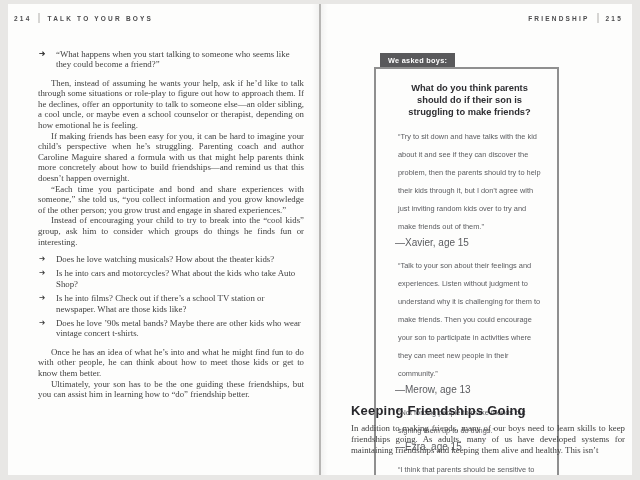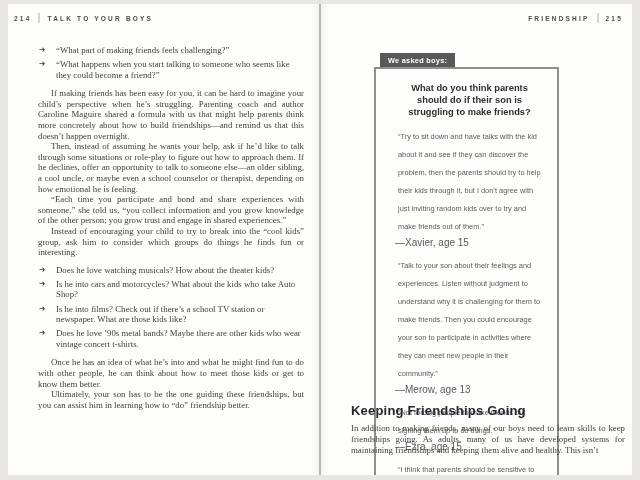--- a/index.html
+++ b/index.html
@@ -128,30 +128,29 @@
       <div class="phead l">
         <span>214</span>
         <span class="hrule"></span>
         <span>TALK TO YOUR BOYS</span>
       </div>
 
       <div class="lbody">
         <div class="bullets top">
           <div class="bullet">
             <span class="arr">➔</span>
-            <span>“What part of making friends feels challenging?”</span>
           </div>
           <div class="bullet">
             <span class="arr">➔</span>
             <span>“What happens when you start talking to someone who seems like they could become a friend?”</span>
           </div>
         </div>
 
+        <p class="para">Then, instead of assuming he wants your help, ask if he’d like to talk through some situations or role-play to figure out how to approach them. If he declines, offer an opportunity to talk to someone else—an older sibling, a cool uncle, or maybe even a school counselor or therapist, depending on how emotional he is feeling.</p>
         <p class="para">If making friends has been easy for you, it can be hard to imagine your child’s perspective when he’s struggling. Parenting coach and author Caroline Maguire shared a formula with us that might help parents think more concretely about how to build friendships—and remind us that this doesn’t happen overnight.</p>
-        <p class="para">Then, instead of assuming he wants your help, ask if he’d like to talk through some situations or role-play to figure out how to approach them. If he declines, offer an opportunity to talk to someone else—an older sibling, a cool uncle, or maybe even a school counselor or therapist, depending on how emotional he is feeling.</p>
         <p class="para">“Each time you participate and bond and share experiences with someone,” she told us, “you collect information and you grow knowledge of the other person; you grow trust and engage in shared experiences.”</p>
         <p class="para">Instead of encouraging your child to try to break into the “cool kids” group, ask him to consider which groups do things he finds fun or interesting.</p>
 
         <div class="bullets mid">
           <div class="bullet">
             <span class="arr">➔</span>
             <span>Does he love watching musicals? How about the theater kids?</span>
           </div>
           <div class="bullet">
             <span class="arr">➔</span>

